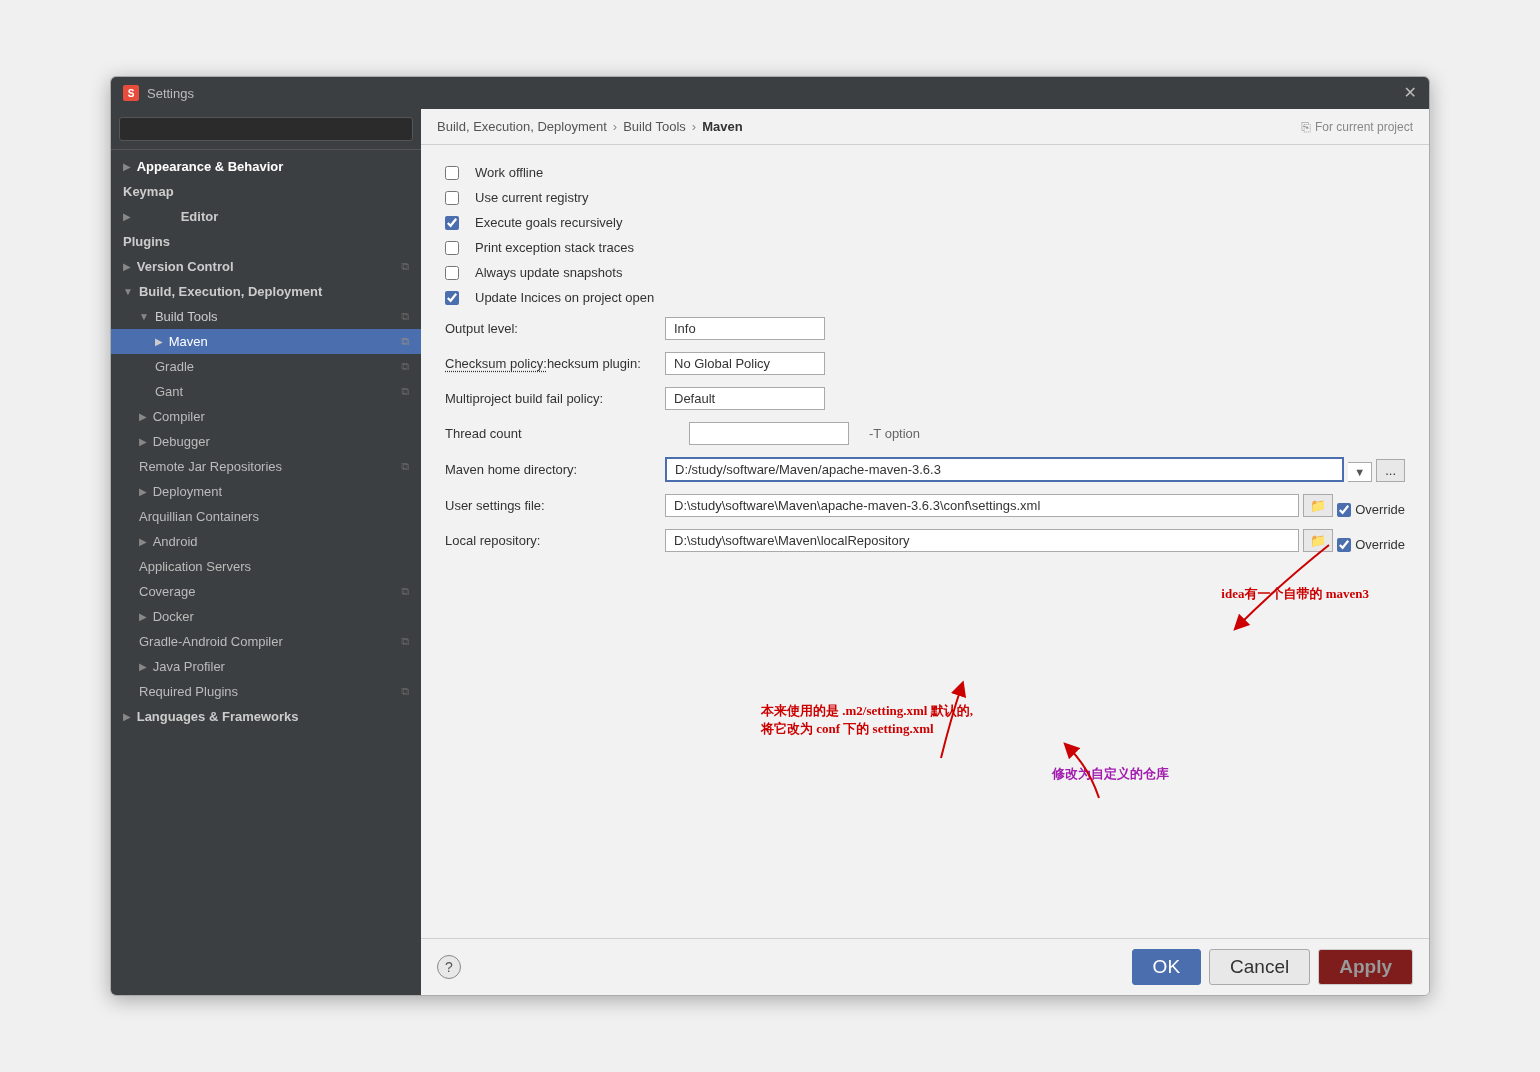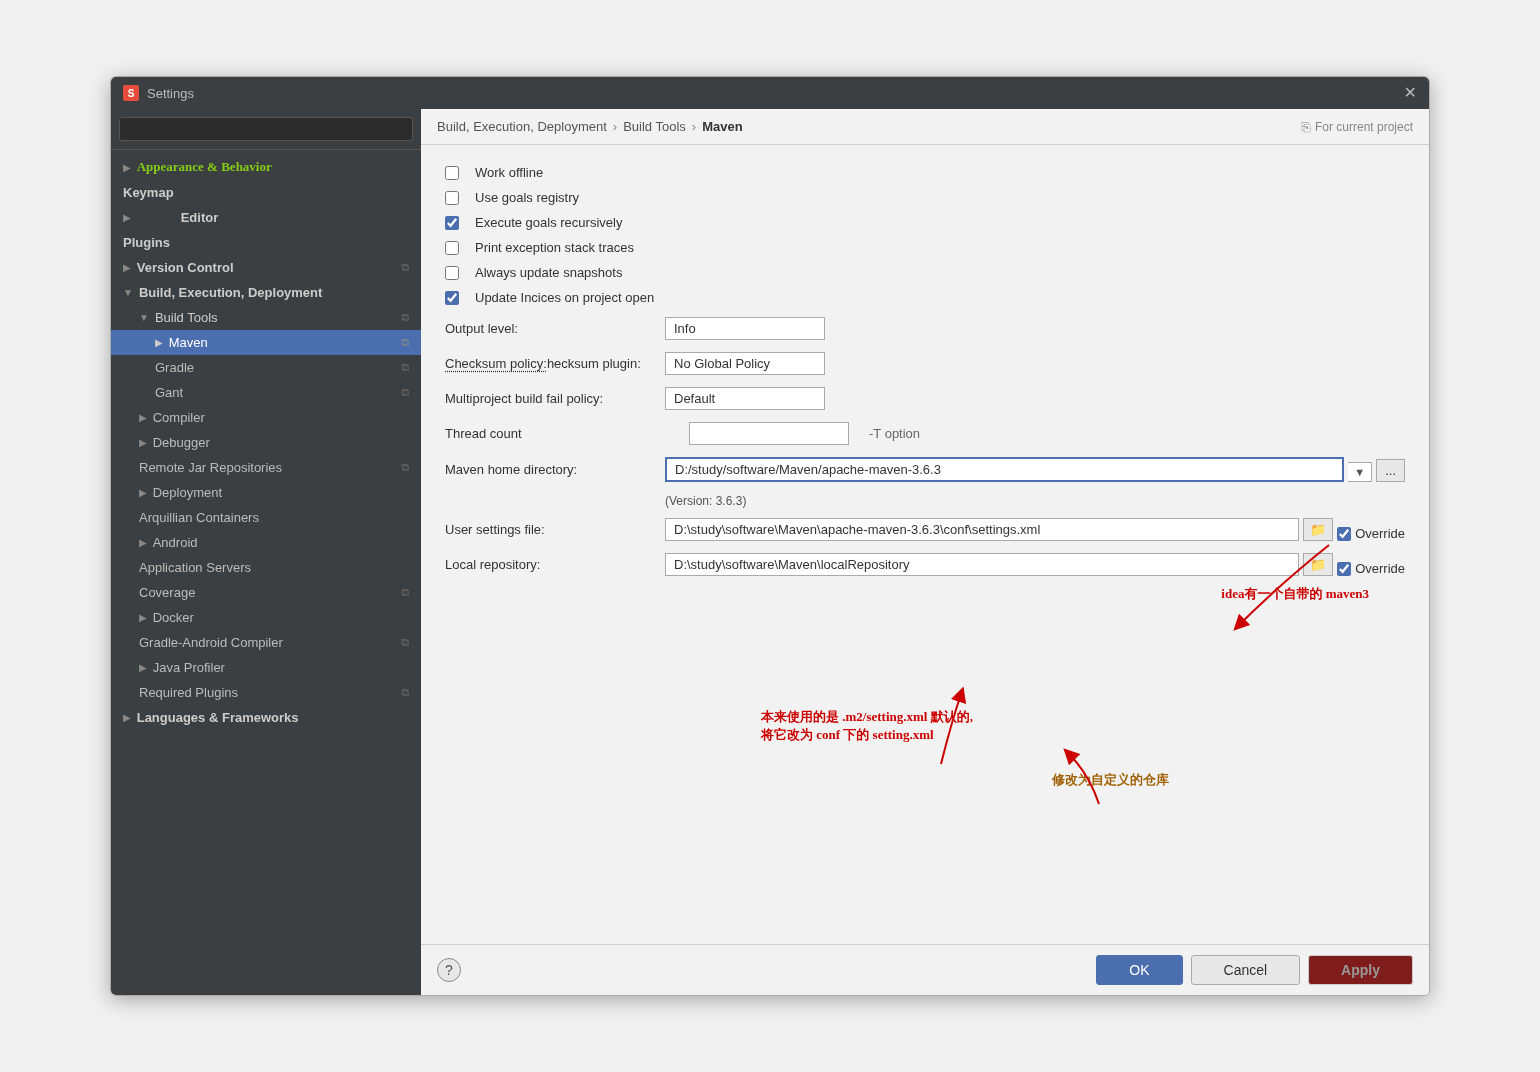--- a/index.html
+++ b/index.html
@@ -42,21 +42,21 @@
     .path-dropdown-btn { background: white; border: 1px solid #aaa; border-left: none; padding: 3px 6px; cursor: pointer; font-size: 11px; color: #555; }
     .browse-btn { background: #e8e8e8; border: 1px solid #aaa; padding: 3px 8px; cursor: pointer; font-size: 13px; color: #333; }
     .version-text { color: #555; font-size: 12px; margin-left: 0; padding-left: 220px; margin-bottom: 10px; }
     .override-checkbox { display: flex; align-items: center; gap: 4px; }
     .override-checkbox input[type="checkbox"] { width: 14px; height: 14px; accent-color: #4b6eaf; }
     .override-label { font-size: 13px; color: #333; }
     .footer { padding: 10px 16px; border-top: 1px solid #d0d0d0; background: #f2f2f2; display: flex; align-items: center; justify-content: space-between; }
     .footer-left { display: flex; align-items: center; }
     .help-btn { width: 24px; height: 24px; border-radius: 50%; border: 1px solid #888; background: #e8e8e8; cursor: pointer; display: flex; align-items: center; justify-content: center; font-size: 14px; color: #555; }
     .footer-right { display: flex; gap: 8px; }
-    .btn { padding: 6px 32px; border: 1px solid #aaa; border-radius: 3px; cursor: pointer; font-size: 14px; }
+    .btn { padding: 6px 20px; border: 1px solid #aaa; border-radius: 3px; cursor: pointer; font-size: 19px; }
     .btn-primary { background: #4b6eaf; color: white; border-color: #4b6eaf; }
     .btn-default { background: #e8e8e8; color: #333; }
     .btn-disabled { background: #7f1d1d; color: #999; border-color: #ccc; cursor: default; font-weight: bold; }
     .copy-icon { color: #666; font-size: 11px; }
   </style>
 </head>
 <body>
 
 <div class="dialog">
 
@@ -71,21 +71,21 @@
   <div class="body">
 
     <div class="sidebar">
       <div class="search-box">
         <input class="search-input" type="text" placeholder="" style="">
       </div>
       <div class="nav-list">
 
         <div class="nav-item">
           <span style="font-size:10px;color:#888;">▶</span>
-          <span style="font-weight:bold;color:#84cc16;font-family:Liberation Serif, serif;">Appearance &amp; Behavior</span>
+          <span style="font-weight:bold;color:#ffffff;">Appearance &amp; Behavior</span>
         </div>
 
         <div class="nav-item">
           <span style="font-weight:bold;color:#ccc;">Keymap</span>
         </div>
 
         <div class="nav-item">
           <span style="font-size:10px;color:#888;">▶</span>
           <span style="font-weight:bold;color:#ccc;padding-left:44px;">Editor</span>
         </div>
@@ -209,21 +209,21 @@
 
       <div class="content">
 
         <div class="section">
           <div class="checkbox-row">
             <input type="checkbox" id="cb-work-offline" style="">
             <label for="cb-work-offline">Work offline</label>
           </div>
           <div class="checkbox-row">
             <input type="checkbox" id="cb-plugin-registry" style="">
-            <label for="cb-plugin-registry">Use goals registry</label>
+            <label for="cb-plugin-registry">Use current registry</label>
           </div>
           <div class="checkbox-row">
             <input type="checkbox" id="cb-execute-goals" checked="" style="">
             <label for="cb-execute-goals">Execute goals recursively</label>
           </div>
           <div class="checkbox-row">
             <input type="checkbox" id="cb-print-exception" style="">
             <label for="cb-print-exception">Print exception stack traces</label>
           </div>
           <div class="checkbox-row">
@@ -289,21 +289,20 @@
 
         <div class="form-row">
           <div class="form-label">Maven home directory:</div>
           <div class="form-control path-input-row">
             <input type="text" class="path-input" value="D:/study/software/Maven/apache-maven-3.6.3" style="">
             <button class="path-dropdown-btn">▼</button>
             <button class="browse-btn">...</button>
           </div>
         </div>
 
-        <div class="version-text">(Version: 3.6.3)</div>
 
         <div class="form-row">
           <div class="form-label">User settings file:</div>
           <div class="form-control path-input-row">
             <input type="text" class="path-input-normal" value="D:\study\software\Maven\apache-maven-3.6.3\conf\settings.xml" style="">
             <button class="browse-btn" style="border:1px solid #aaa;background:#e8e8e8;padding:3px 6px;">📁</button>
             <div class="override-checkbox">
               <input type="checkbox" id="cb-override-user" checked="" style="">
               <label for="cb-override-user" class="override-label">Override</label>
             </div>
@@ -340,21 +339,21 @@
 
         <svg style="position:absolute;bottom:170px;left:480px;width:120px;height:90px;pointer-events:none;">
           <defs>
             <marker id="arrowhead2" markerWidth="8" markerHeight="8" refX="4" refY="4" orient="auto">
               <polygon points="0 0, 8 4, 0 8" fill="#cc0000"></polygon>
             </marker>
           </defs>
           <path d="M40,80 Q50,40 60,10" stroke="#cc0000" stroke-width="2" fill="none" marker-end="url(#arrowhead2)"></path>
         </svg>
 
-        <div style="position:absolute;bottom:155px;right:260px;color:#a16207;font-size:13px;font-weight:bold;font-family:'SimSun',serif;">修改为自定义的仓库</div>
+        <div style="position:absolute;bottom:155px;right:260px;color:#a21caf;font-size:13px;font-weight:bold;font-family:'SimSun',serif;">修改为自定义的仓库</div>
 
         <svg style="position:absolute;bottom:130px;right:290px;width:120px;height:70px;pointer-events:none;">
           <defs>
             <marker id="arrowhead3" markerWidth="8" markerHeight="8" refX="4" refY="4" orient="auto">
               <polygon points="0 0, 8 4, 0 8" fill="#cc0000"></polygon>
             </marker>
           </defs>
           <path d="M80,60 Q70,30 50,10" stroke="#cc0000" stroke-width="2" fill="none" marker-end="url(#arrowhead3)"></path>
         </svg>
 

